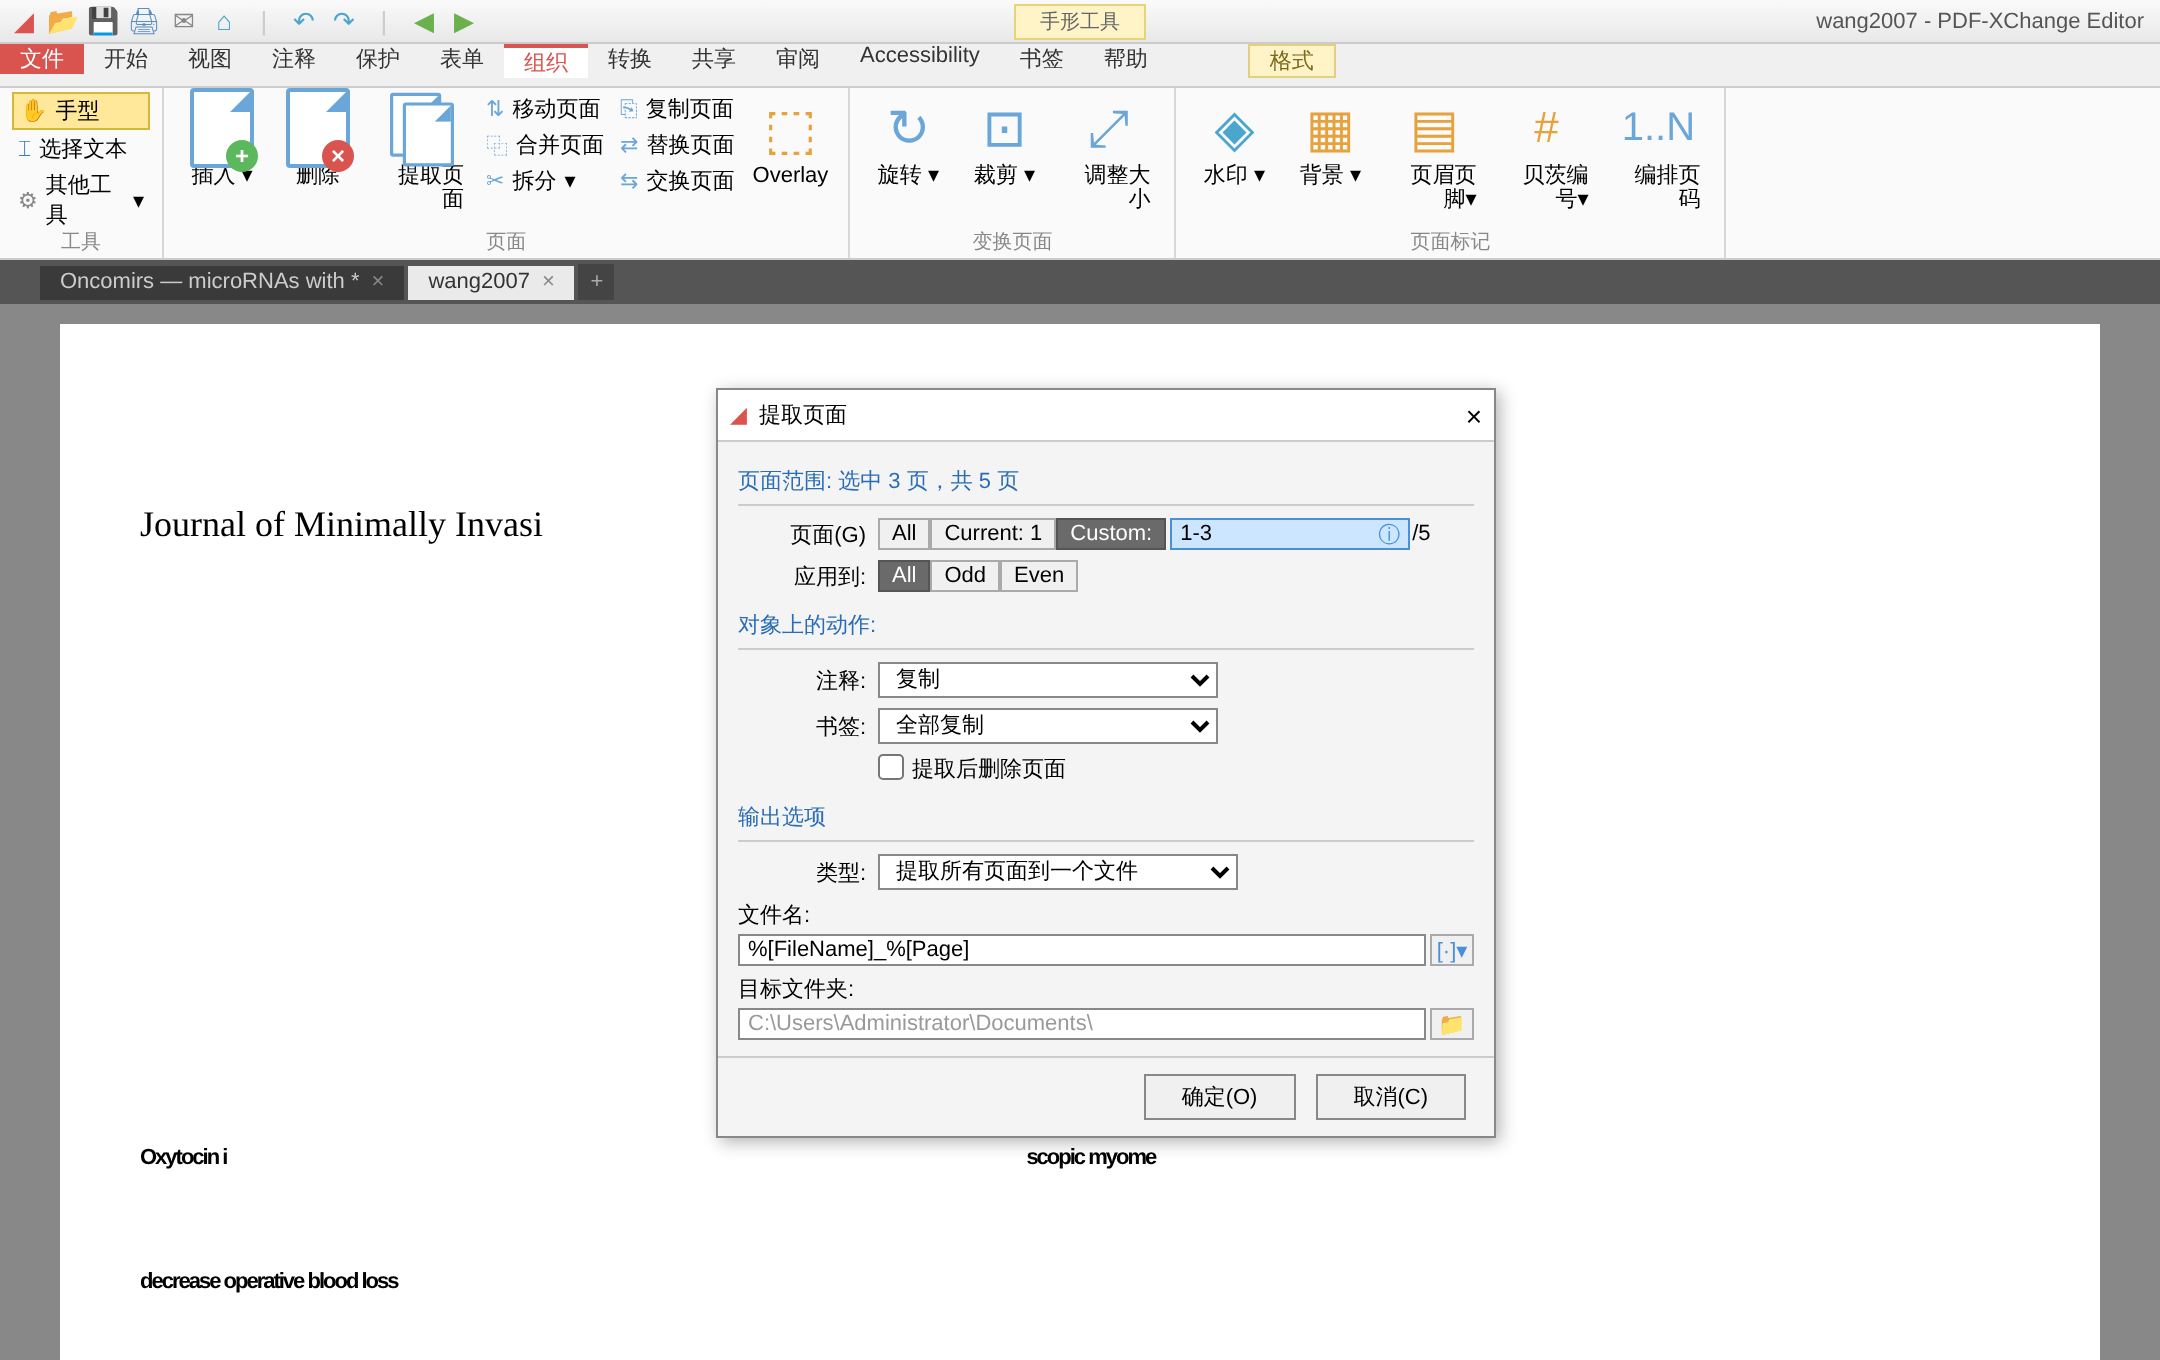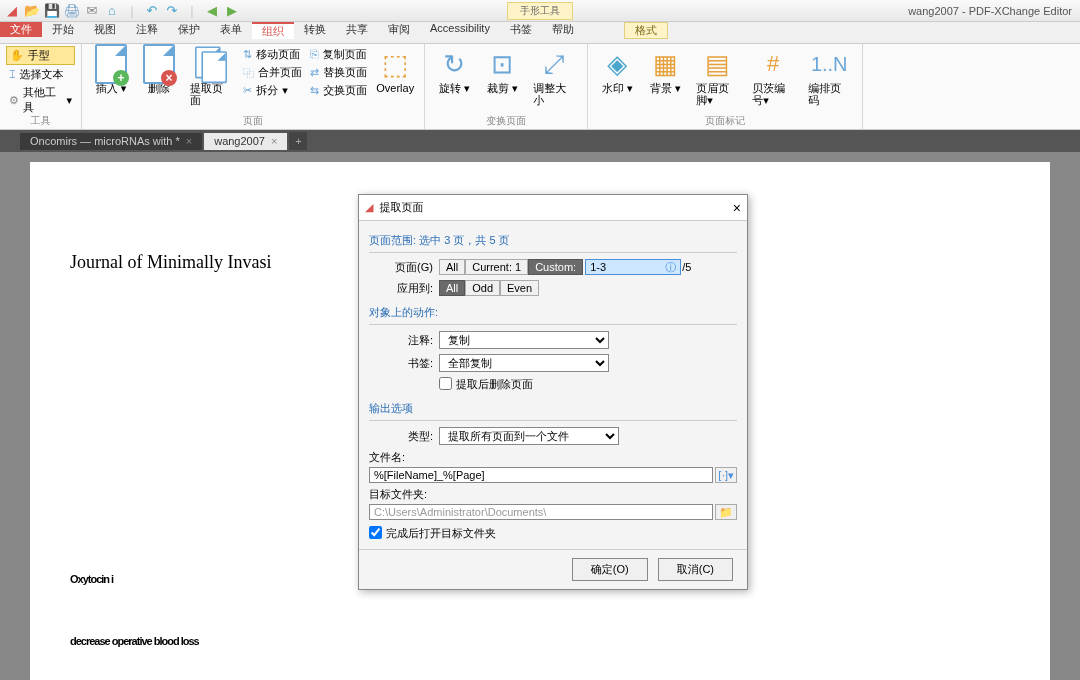--- a/index.html
+++ b/index.html
@@ -15,21 +15,21 @@
 .menubar .tab.active{background:#fff;color:#d9534f;border-top:2px solid #d9534f}
 .menubar .tab.fmt{margin-left:40px;background:#fff4c8;border:1px solid #e0d080;color:#7a6a1a}
 .ribbon{height:86px;background:#fafafa;border-bottom:1px solid #ccc;display:flex}
 .rgroup{border-right:1px solid #d8d8d8;padding:2px 6px;display:flex;flex-direction:column;position:relative}
 .rgroup .label{position:absolute;bottom:0;left:0;right:0;text-align:center;font-size:10px;color:#888;padding:1px 4px}
 .rgroup .body{flex:1;display:flex;align-items:flex-start;gap:2px}
 .rbtn-sml{display:flex;align-items:center;gap:4px;padding:1px 3px;cursor:pointer;font-size:11px}
 .rbtn-sml.on{background:#ffe89a;border:1px solid #d4b83a}
 .rbtn-big{display:flex;flex-direction:column;align-items:center;justify-content:flex-start;padding:2px 6px;cursor:pointer;width:46px}
 .rbtn-big .ico{width:32px;height:32px;display:flex;align-items:center;justify-content:center;font-size:24px;margin-bottom:2px}
-.rbtn-big .txt{font-size:11px;text-align:left;line-height:12px}
+.rbtn-big .txt{font-size:11px;text-align:right;line-height:12px}
 .vcol{display:flex;flex-direction:column;gap:1px}
 .ico-page{width:32px;height:40px;border:2px solid #6ba6d8;border-radius:2px;position:relative;background:#fff}
 .ico-page::before{content:"";position:absolute;top:0;right:0;width:10px;height:10px;background:linear-gradient(135deg,transparent 48%,#6ba6d8 52%)}
 .badge{position:absolute;bottom:-4px;right:-4px;width:16px;height:16px;border-radius:50%;display:flex;align-items:center;justify-content:center;color:#fff;font-size:12px;font-weight:bold}
 .tabstrip{height:22px;background:#555;display:flex;align-items:center;padding-left:20px}
 .doctab{height:17px;background:#3a3a3a;color:#ccc;padding:0 10px;display:flex;align-items:center;gap:6px;font-size:11px;margin-right:2px;cursor:pointer}
 .doctab.active{background:#eaeaea;color:#333}
 .doctab .x{color:#888}
 .plus{width:18px;height:18px;background:#444;color:#aaa;display:flex;align-items:center;justify-content:center;cursor:pointer}
 .docarea{position:absolute;top:152px;left:0;right:0;bottom:0;background:#888;padding:10px 0 0 0;overflow:hidden}
@@ -248,21 +248,21 @@
   </div>
   <div class="dlg-body">
     <div class="section-head">页面范围: 选中 3 页，共 5 页</div>
     <div class="row">
       <div class="lbl">页面(G)</div>
       <div class="segbtn">
         <span>All</span>
         <span>Current: 1</span>
         <span class="on">Custom:</span>
       </div>
-      <input class="inp hl" style="width: 96px; margin-left: 2px;" value="1-3">
+      <input class="inp hl" style="width: 120px; margin-left: 2px;" value="1-3">
       <span style="margin-left:-16px;color:#4a90d9">ⓘ</span>
       <span style="margin-left:6px">/5</span>
     </div>
     <div class="row">
       <div class="lbl">应用到:</div>
       <div class="segbtn">
         <span class="on">All</span>
         <span>Odd</span>
         <span>Even</span>
       </div>
@@ -293,22 +293,18 @@
     <div style="font-size:11px;margin:2px 0">文件名:</div>
     <div class="filebox">
         <input class="inp" value="%[FileName]_%[Page]" style="">
         <div class="btn" style="color:#4a90d9">[·]▾</div>
       </div>
     <div style="font-size:11px;margin:4px 0 2px">目标文件夹:</div>
     <div class="filebox">
         <input class="inp" style="color: rgb(153, 153, 153);" value="C:\Users\Administrator\Documents\">
         <div class="btn" style="color:#e6a23c">📁</div>
       </div>
-    <label class="chk" style="margin-top:6px">
-        <input type="checkbox" checked="" style="">
-        <span>完成后打开目标文件夹</span>
-      </label>
   </div>
   <div class="dlg-foot">
     <button>确定(O)</button>
     <button>取消(C)</button>
   </div>
 </div>
 
 </body></html>

